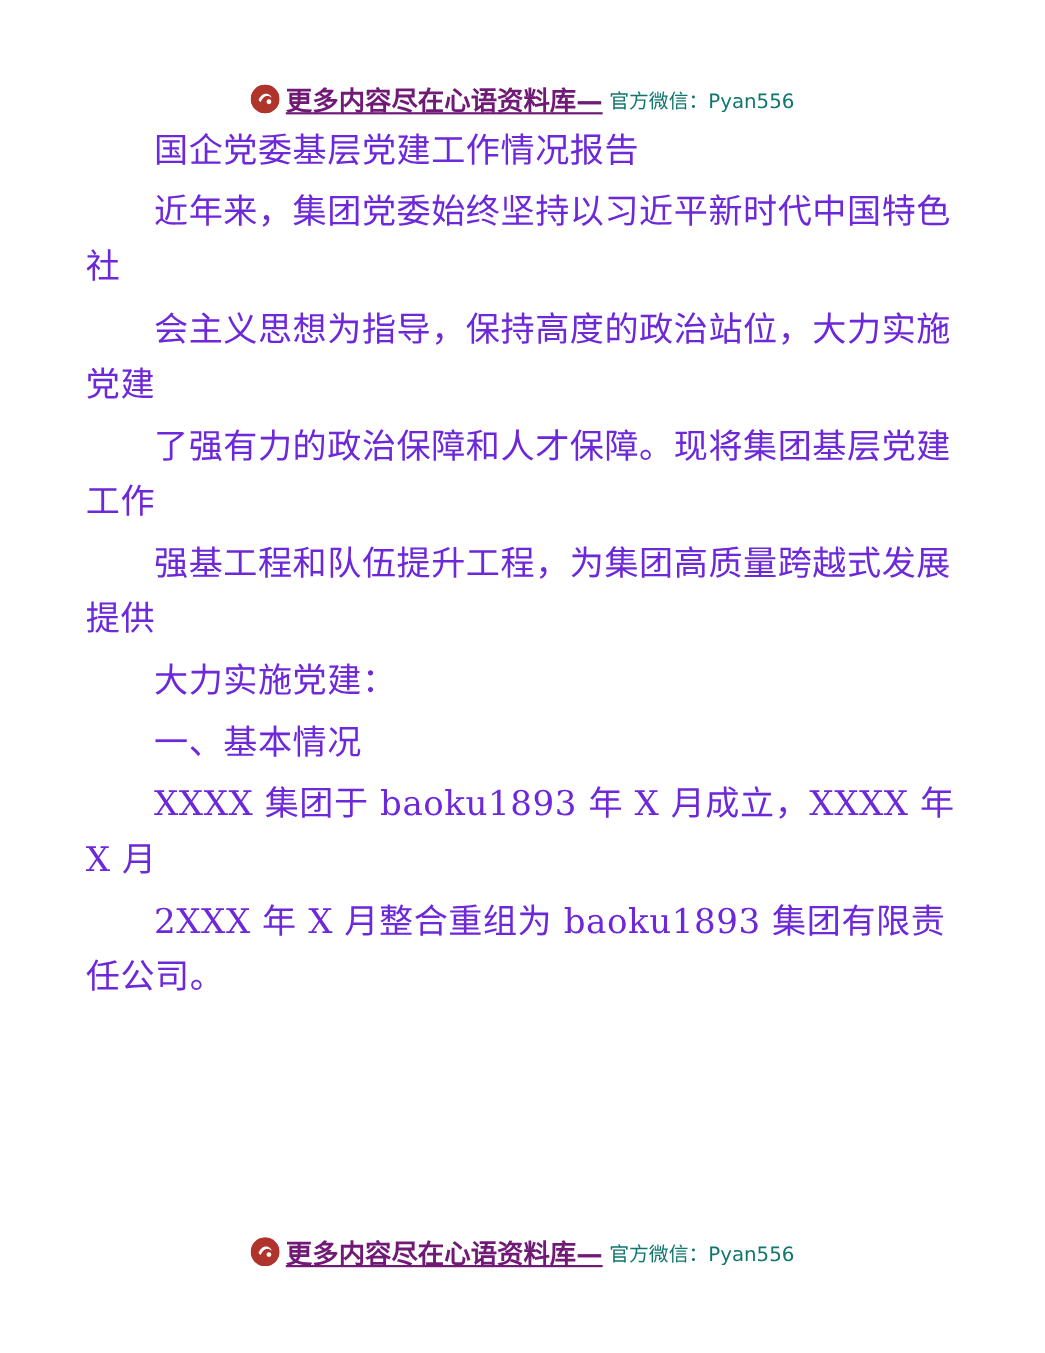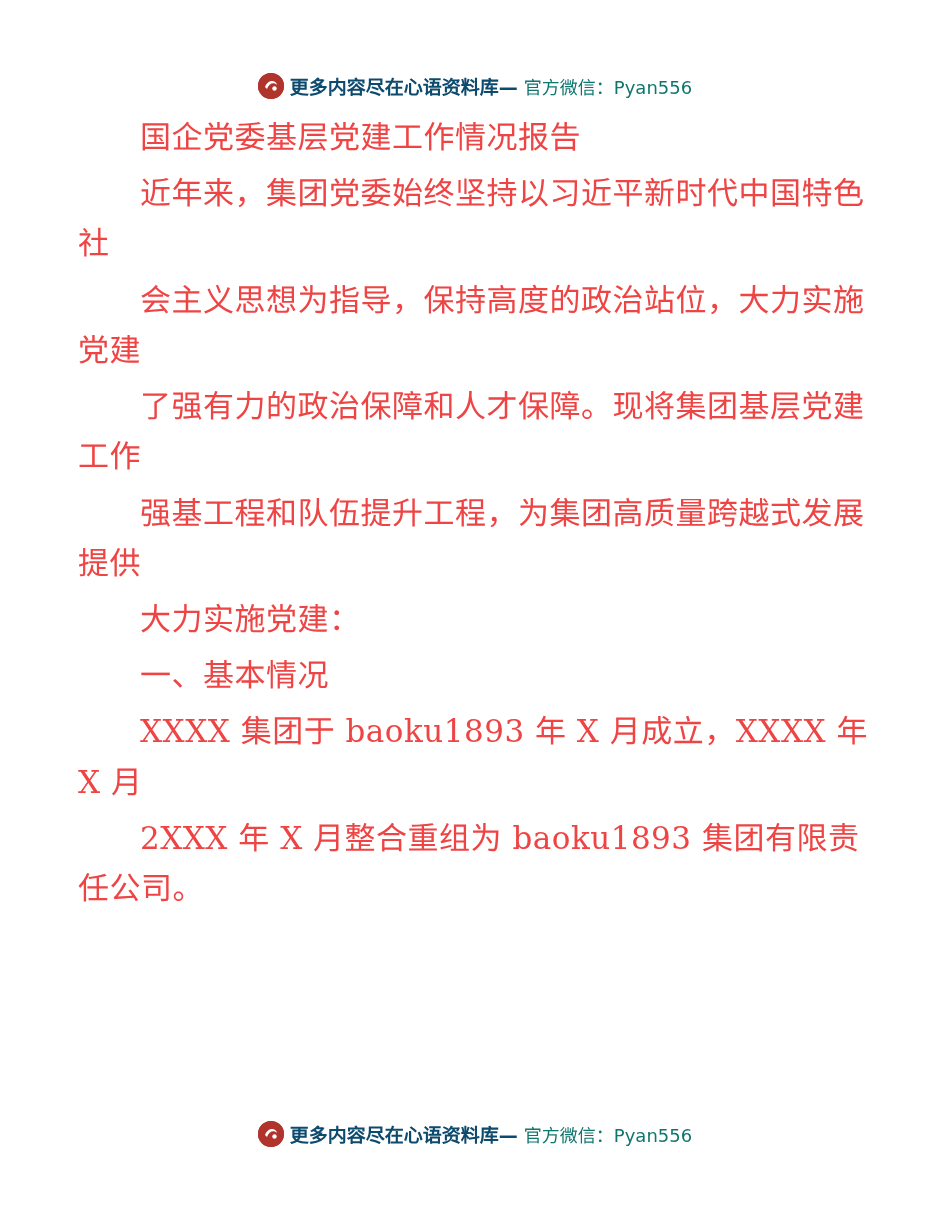--- a/index.html
+++ b/index.html
@@ -53,24 +53,25 @@
     background: #b0342c;
     display: inline-flex;
     align-items: center;
     justify-content: center;
     flex: none;
     position: relative;
   }
   .wm-badge svg { display:block; }
   .wm-text {
     font-family: "DejaVu Sans", "Liberation Sans", sans-serif;
-    font-size: 19px;
+    font-size: 24px;
     font-weight: bold;
-    color: #0c4a6e;
+    color: #701a75;
     letter-spacing: 0px;
+    text-decoration: underline;
   }
   .wm-text2 {
     font-family: "DejaVu Sans", "Liberation Sans", sans-serif;
     font-size: 18px;
     color: #0f766e;
     letter-spacing: 0px;
   }
 
   
   .doc-body {
@@ -80,21 +81,21 @@
     width: 800px;
   }
   .para {
     font-size: 31px;
     line-height: 1.62;
     letter-spacing: 0.5px;
     margin: 0 0 6px 0;
     text-align: left;
     text-indent: 2em;
     font-family: "DejaVu Serif", "Liberation Serif", serif;
-    color: #ef4444;
+    color: #6d28d9;
     word-break: break-all;
   }
 </style>
 </head>
 <body>
 
 <div class="page">
 
   <div class="watermark top">
     <span class="wm-badge">

